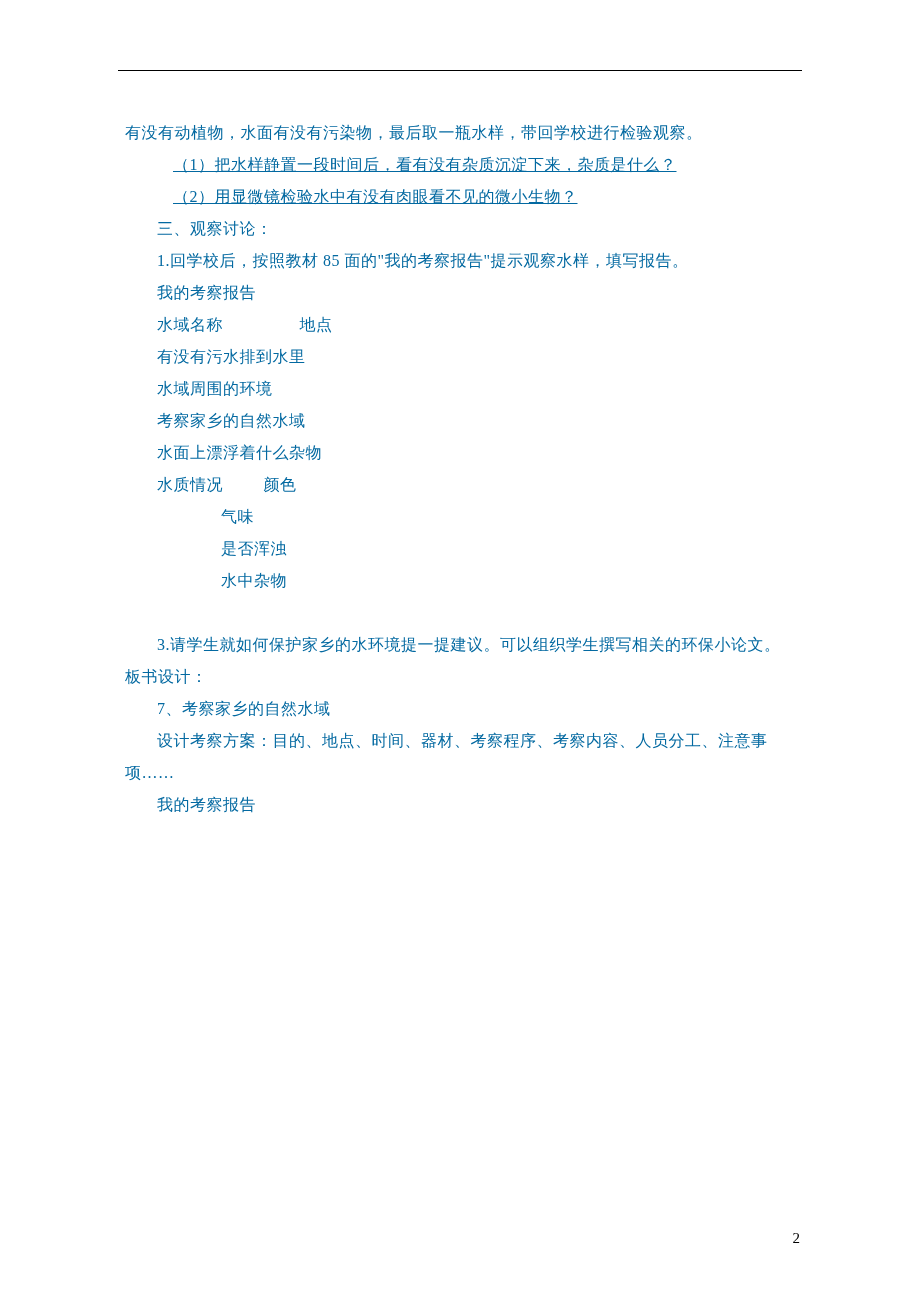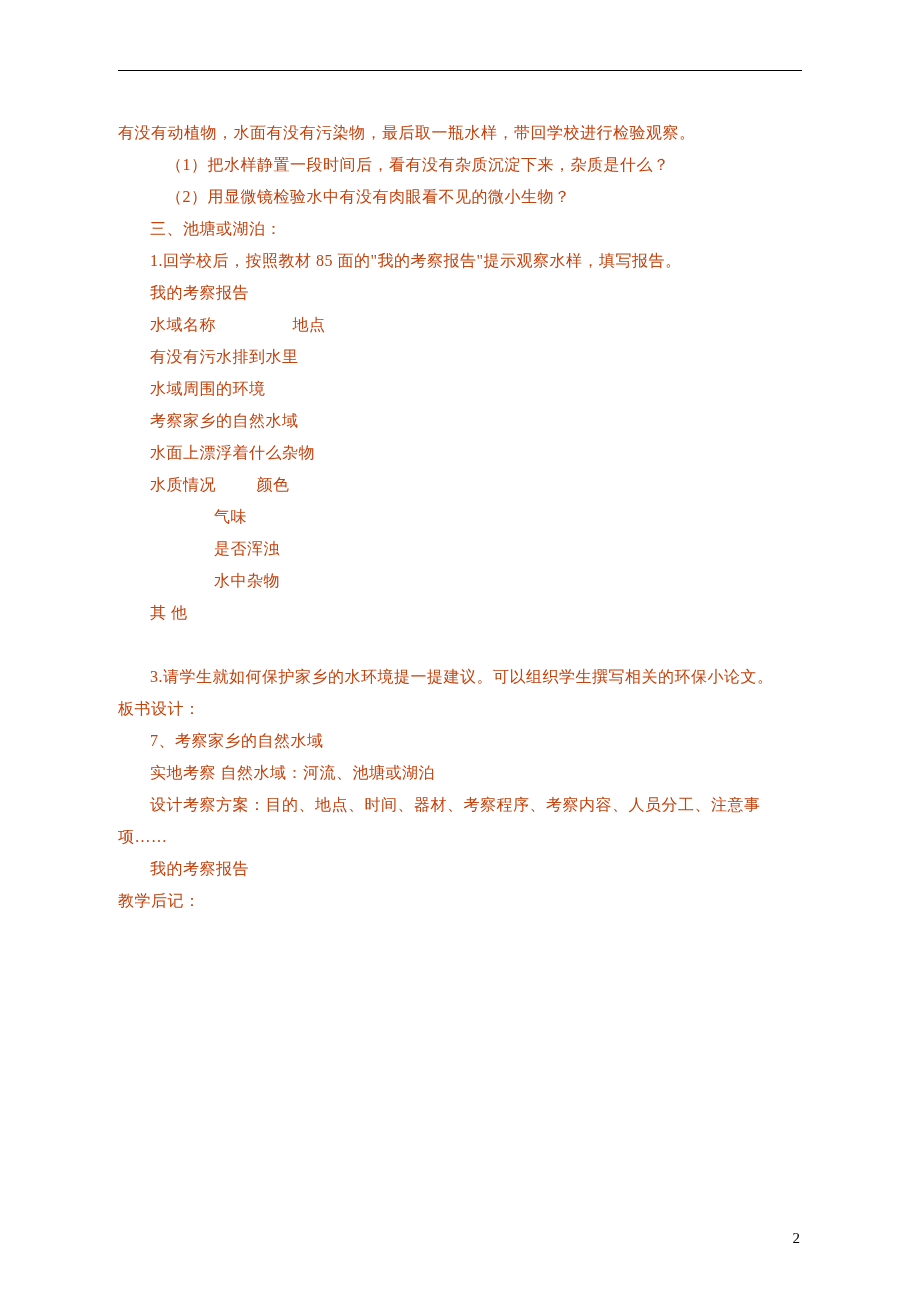--- a/index.html
+++ b/index.html
@@ -18,70 +18,68 @@
     width: 920px;
     position: relative;
   }
   .hr-line {
     border: none;
     border-top: 1.5px solid #000;
     margin: 0 0 46px 0;
   }
   .content {
     font-size: 16px;
-    color: #c2410c;
+    color: #0369a1;
     line-height: 2.0;
     letter-spacing: 0.5px;
+    margin-left: 7px;
   }
   .content p {
     margin: 0;
     text-indent: 0;
   }
   .indent0 { padding-left: 0; }
   .indent1 { padding-left: 32px; }
-  .indent2 { padding-left: 48px; }
+  .indent2 { padding-left: 48px; text-decoration: underline; }
   .indent3 { padding-left: 96px; }
   .nowrap { white-space: pre; }
   .page-number {
     position: absolute;
     right: 120px;
     top: 1230px;
     font-size: 15px;
     font-family: "SimSun", serif;
     color: #000;
   }
 </style>
 </head>
 <body>
 
 <div class="page">
   <hr class="hr-line">
   <div class="content">
     <p class="indent0">有没有动植物，水面有没有污染物，最后取一瓶水样，带回学校进行检验观察。</p>
     <p class="indent2">（1）把水样静置一段时间后，看有没有杂质沉淀下来，杂质是什么？</p>
     <p class="indent2">（2）用显微镜检验水中有没有肉眼看不见的微小生物？</p>
-    <p class="indent1">三、池塘或湖泊：</p>
+    <p class="indent1">三、观察讨论：</p>
     <p class="indent1">1.回学校后，按照教材 85 面的"我的考察报告"提示观察水样，填写报告。</p>
     <p class="indent1">我的考察报告</p>
     <p class="indent1 nowrap">水域名称                 地点</p>
     <p class="indent1">有没有污水排到水里</p>
     <p class="indent1">水域周围的环境</p>
     <p class="indent1">考察家乡的自然水域</p>
     <p class="indent1">水面上漂浮着什么杂物</p>
     <p class="indent1 nowrap">水质情况         颜色</p>
     <p class="indent3">气味</p>
     <p class="indent3">是否浑浊</p>
     <p class="indent3">水中杂物</p>
-    <p class="indent1">其 他</p>
     <p class="indent1" style="text-indent:0;">
         <span style="display:block; text-indent:0;"><span style="display:inline-block; text-indent:0;"></span></span>
       </p>
     <p style="padding-left:0; text-indent:32px;">3.请学生就如何保护家乡的水环境提一提建议。可以组织学生撰写相关的环保小论文。</p>
     <p class="indent0">板书设计：</p>
     <p class="indent1">7、考察家乡的自然水域</p>
-    <p class="indent1">实地考察  自然水域：河流、池塘或湖泊</p>
     <p style="padding-left:0; text-indent:32px;">设计考察方案：目的、地点、时间、器材、考察程序、考察内容、人员分工、注意事项……</p>
     <p class="indent1">我的考察报告</p>
-    <p class="indent0">教学后记：</p>
   </div>
 </div>
 
 <div class="page-number">2</div>
 
 </body></html>

